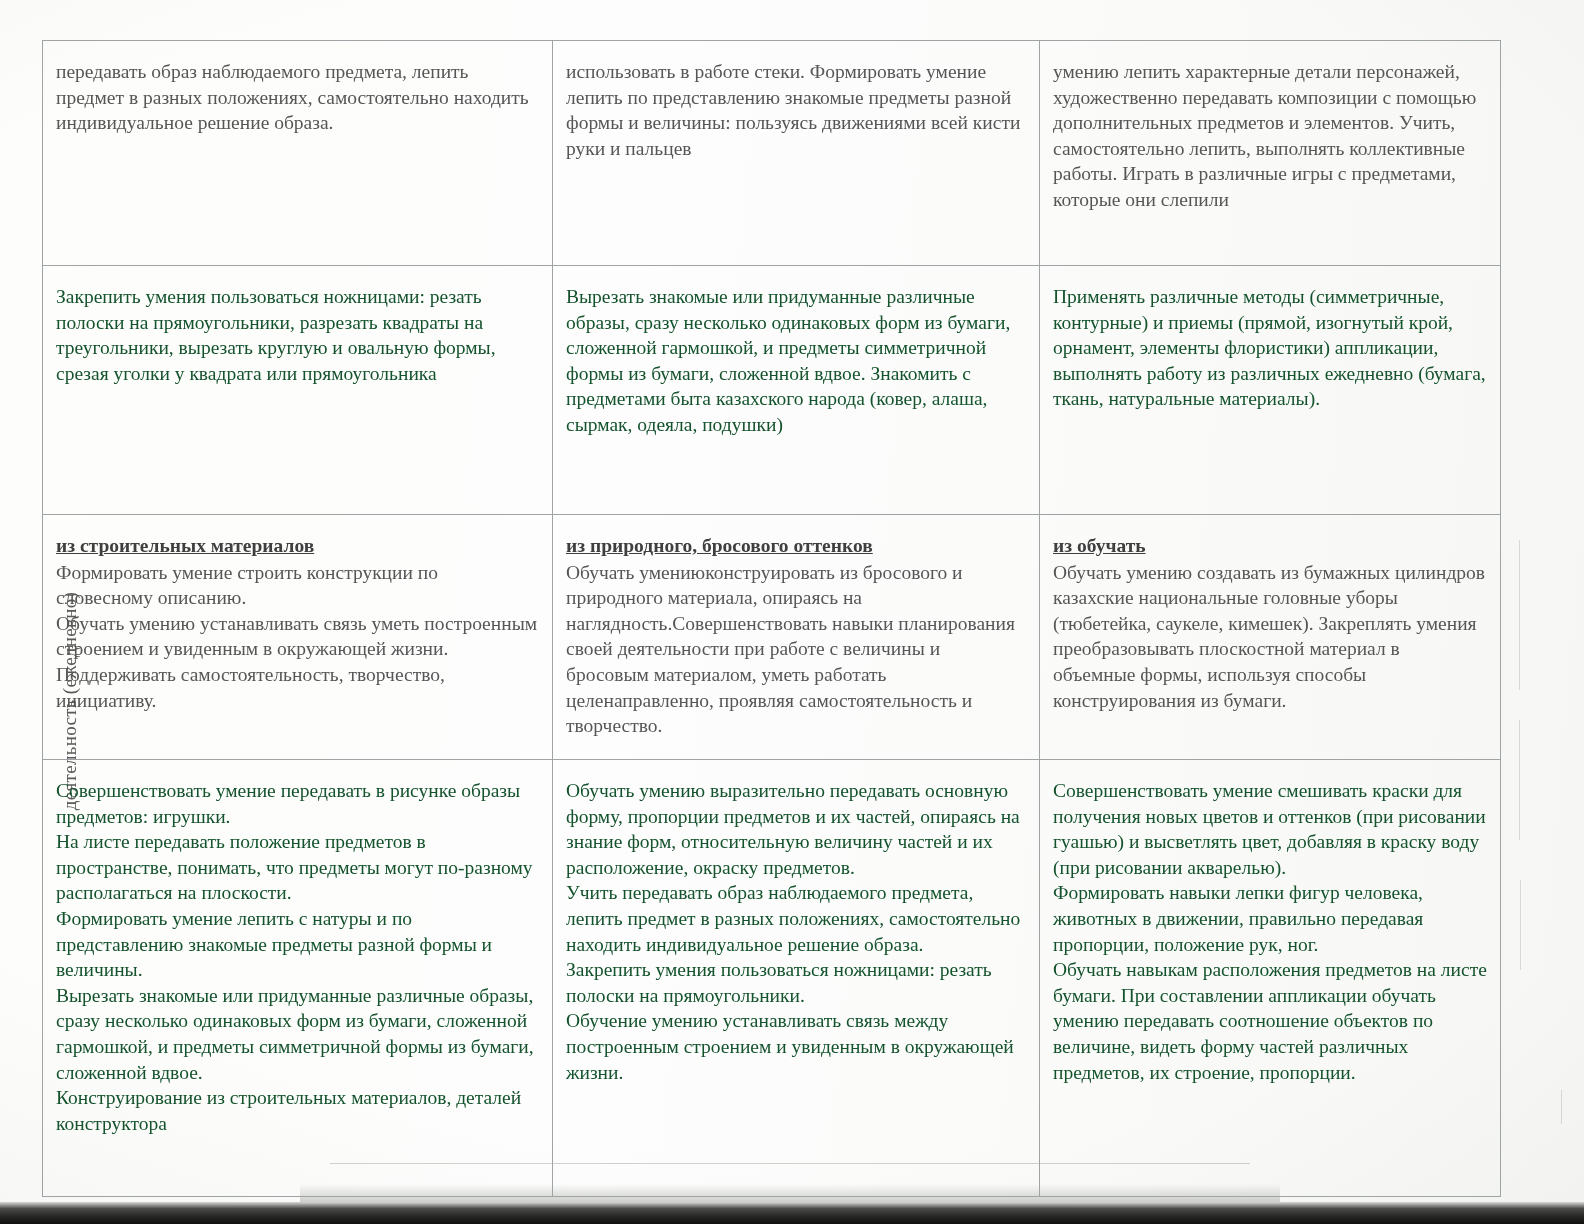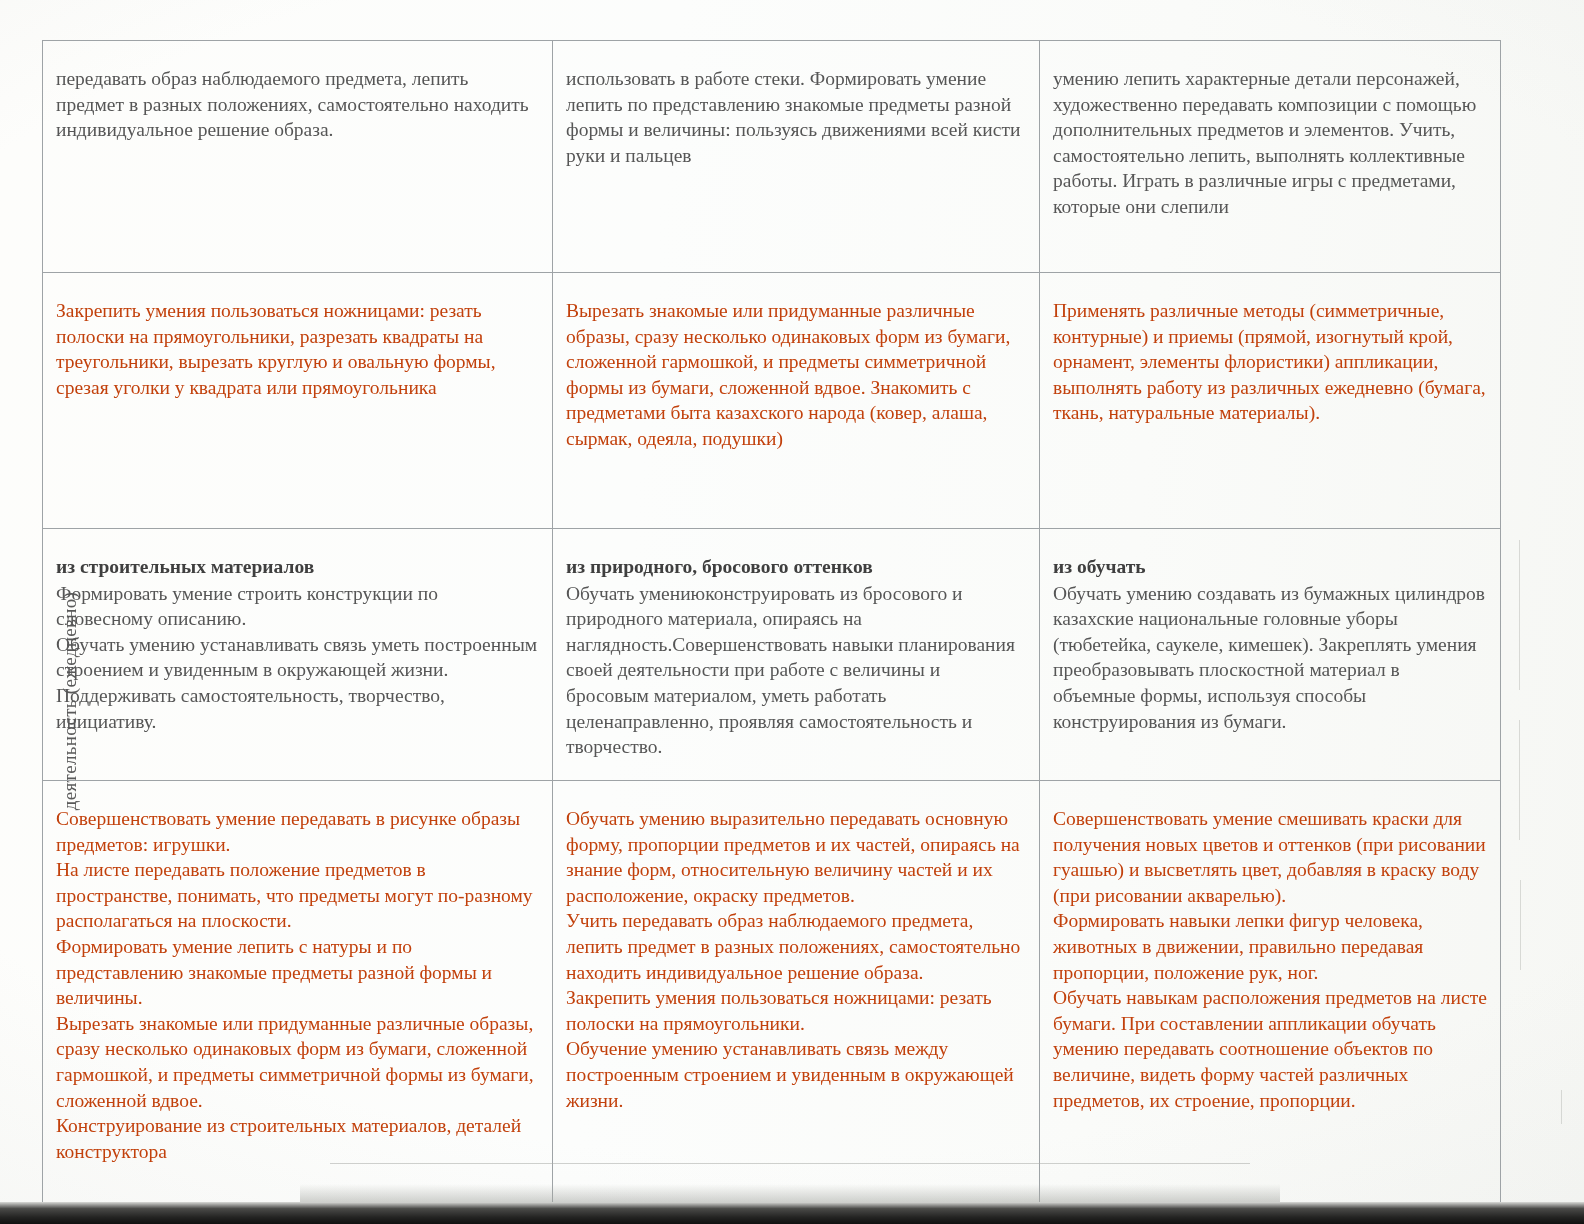--- a/index.html
+++ b/index.html
@@ -79,49 +79,50 @@
   }
   table.doc-table {
     width: 100%;
     height: 100%;
     border-collapse: collapse;
     table-layout: fixed;
   }
   table.doc-table td {
     border: 1px solid #9ea3a6;
     vertical-align: top;
-    padding: 25px 13px 6px 13px;
+    padding: 18px 13px 6px 13px;
     font-size: 19.5px;
     line-height: 25.6px;
     color: #4e4e4e;
     margin-left: 16px;
   }
   col.c1 { width: 510px; }
   col.c2 { width: 487px; }
   col.c3 { width: 461px; }
 
   tr.r1 td { height: 200px; }
   tr.r2 td { height: 224px; }
   tr.r3 td { height: 220px; }
   tr.r4 td { height: 412px; font-family: Liberation Serif, serif; }
 
   .cell-head {
     display: block;
     font-weight: bold;
     color: #3f3f3f;
     margin-bottom: 1px;
+    text-decoration: underline;
   }
   .cell-body {
     display: block;
     white-space: pre-line;
   }
 
   
   .ink-light { color: #565656; }
-  .ink-dark  { color: #c2410c; }
+  .ink-dark  { color: #14532d; }
 
   
   .streak {
     position: absolute;
     width: 1px;
     background: rgba(178,180,175,0.45);
   }
   #streak-a { right: 64px; top: 540px;  height: 150px; }
   #streak-b { right: 64px; top: 720px;  height: 120px; }
   #streak-c { right: 63px; top: 880px;  height: 90px;  }

